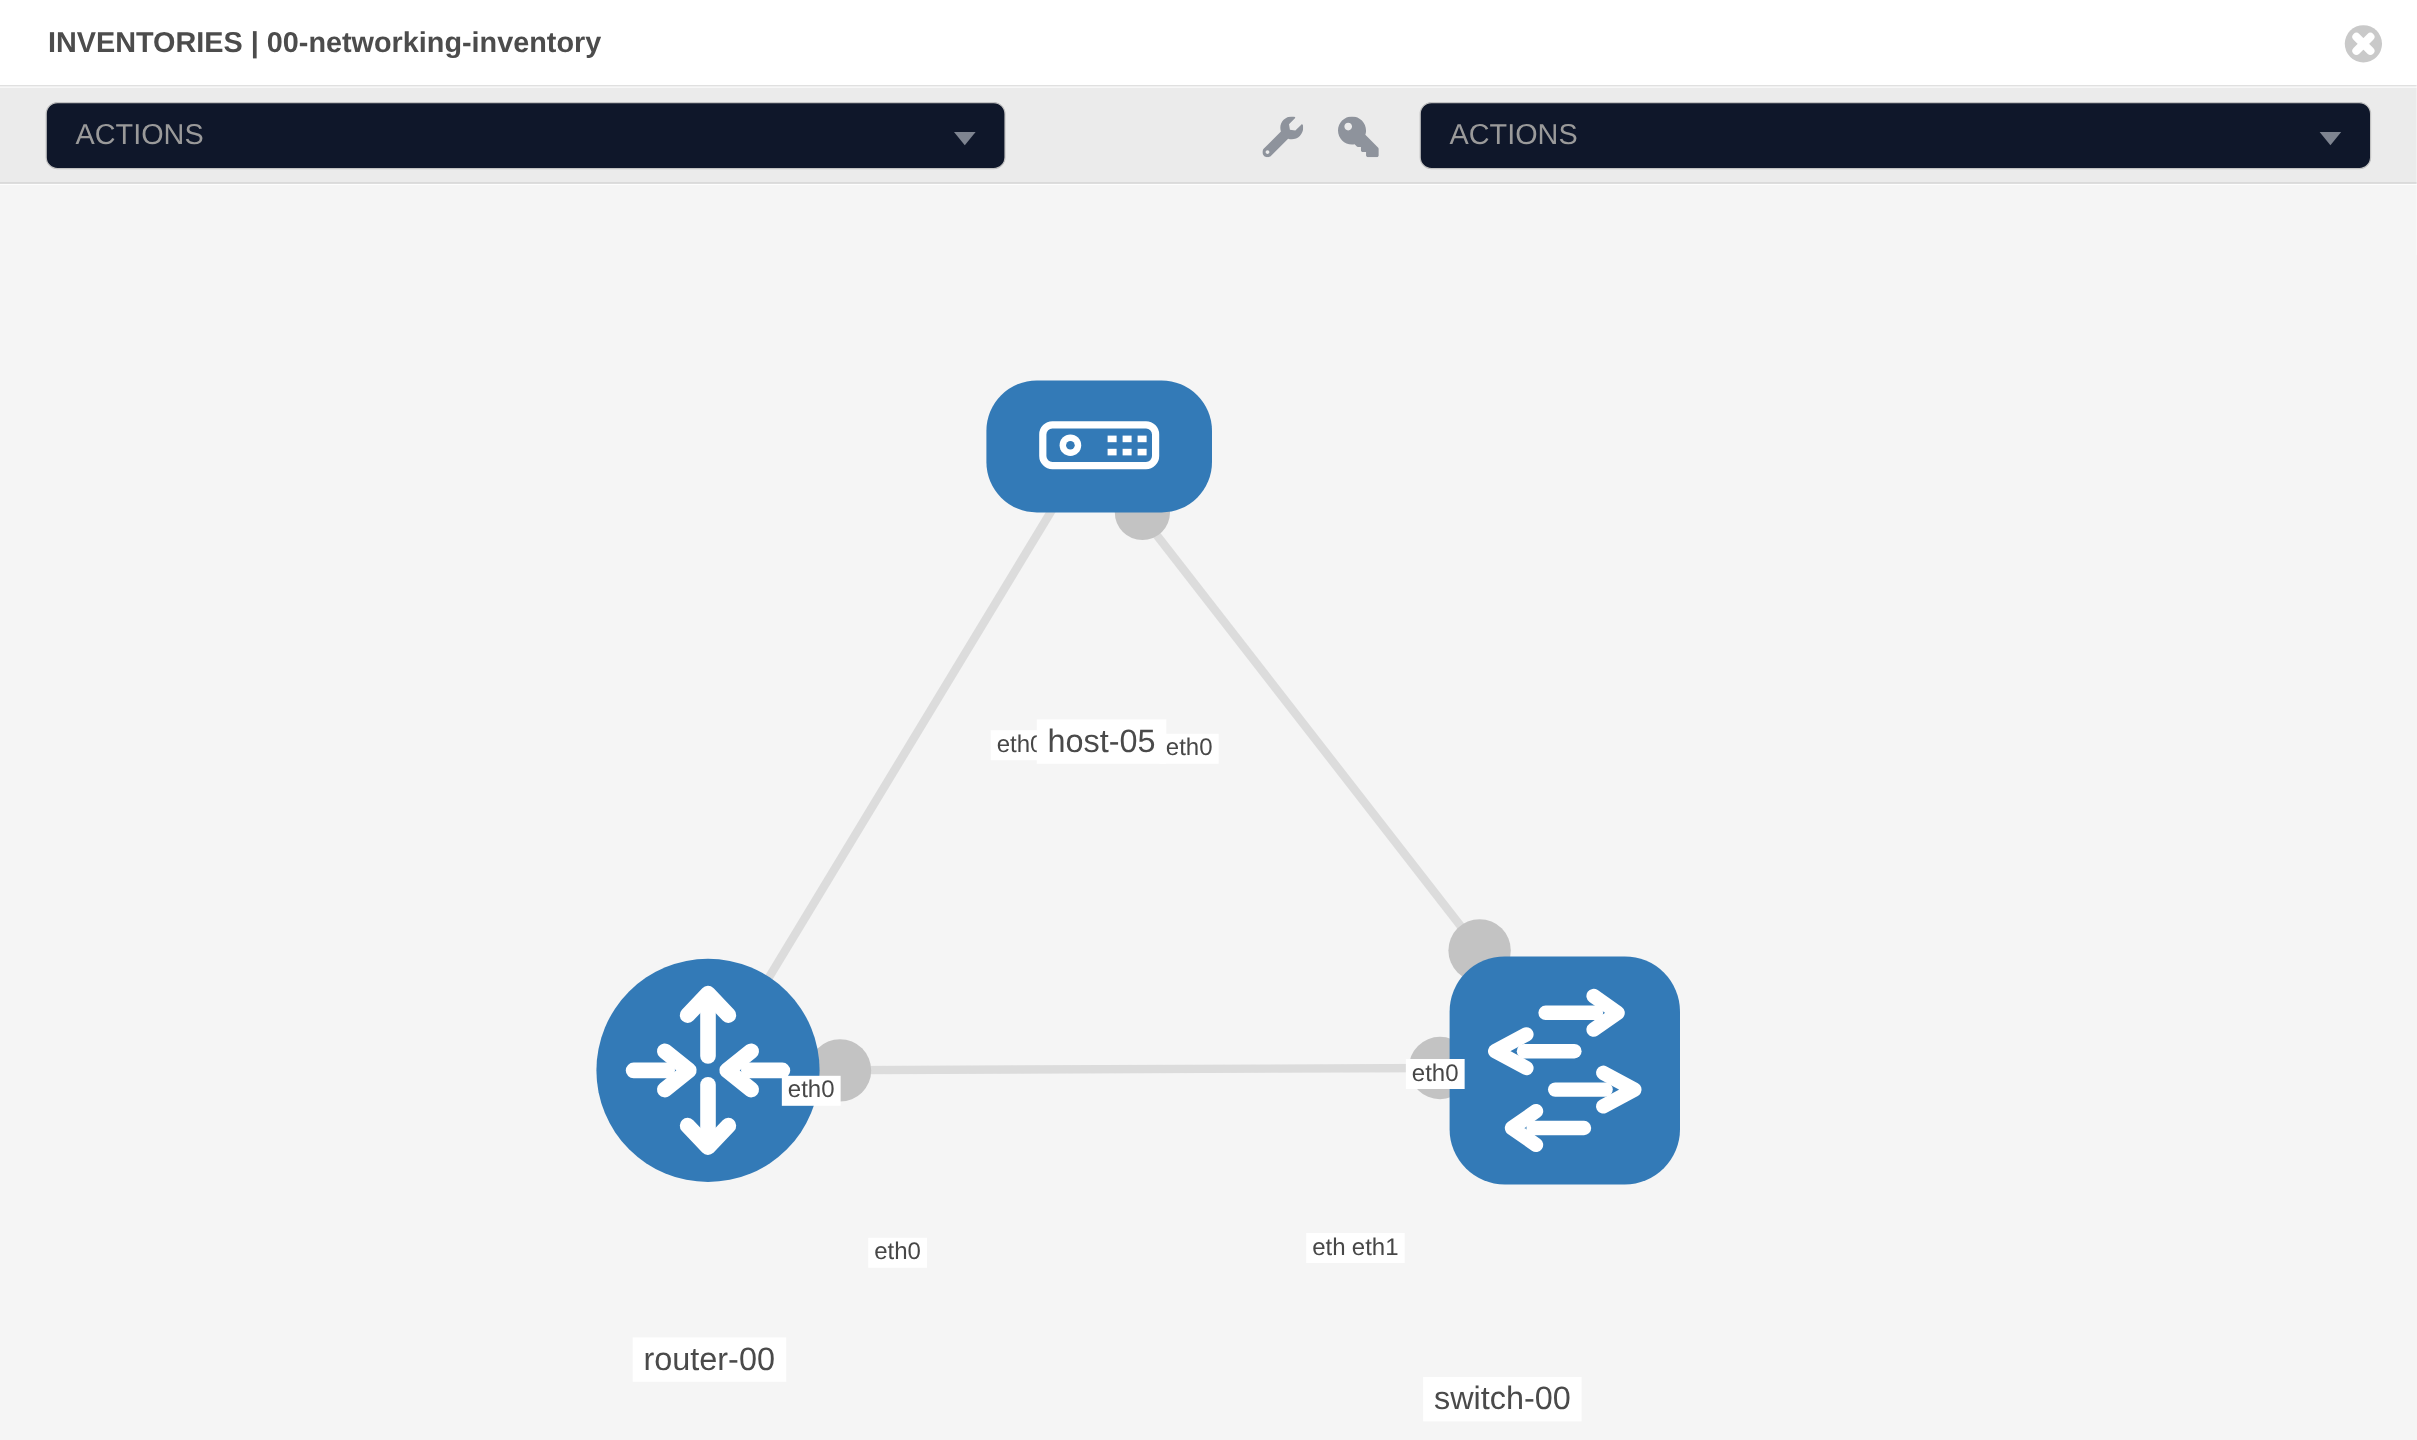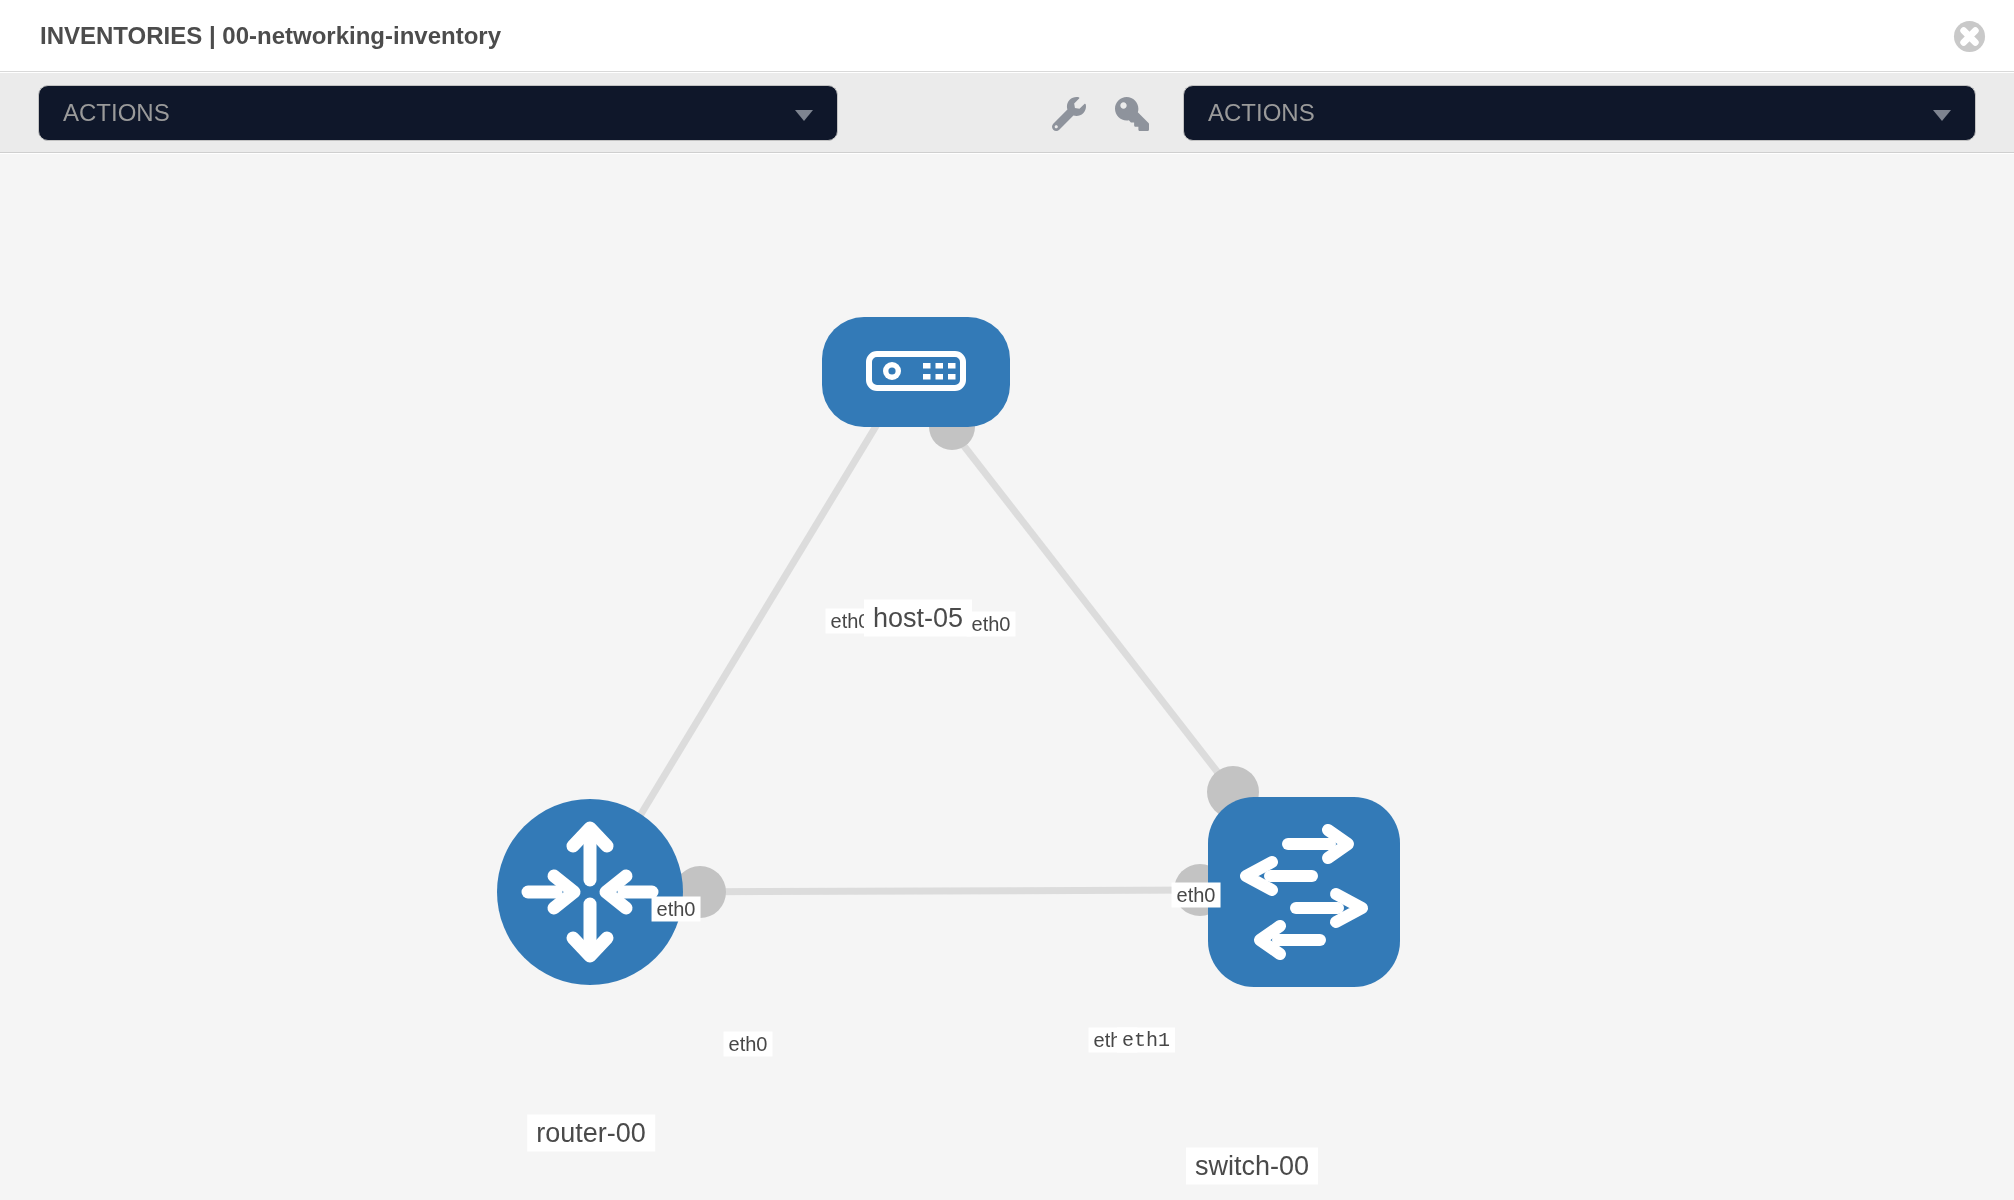--- a/index.html
+++ b/index.html
@@ -137,20 +137,20 @@
         </g>
       </g>
     </svg>
 
     <div class="diagram-label iface-label" style="left:850px; top:467px;">eth0</div>
     <div class="diagram-label iface-label" style="left:991px; top:470px;">eth0</div>
     <div class="diagram-label iface-label" style="left:676px; top:755px;">eth0</div>
     <div class="diagram-label iface-label" style="left:1196px; top:741px;">eth0</div>
     <div class="diagram-label iface-label" style="left:748px; top:890px;">eth0</div>
     <div class="diagram-label iface-label" style="left:1113px; top:886px;">eth0</div>
-    <div class="diagram-label iface-label" style="left:1146px; top:886px;font-family:Liberation Mono, monospace;">eth1</div>
+    <div class="diagram-label iface-label" style="left:1146px; top:886px;">eth1</div>
 
     <div class="diagram-label node-label" style="left:918px; top:464px;">host-05</div>
     <div class="diagram-label node-label" style="left:591px; top:979px;">router-00</div>
     <div class="diagram-label node-label" style="left:1252px; top:1012px;">switch-00</div>
 
   </div>
 </div>
 
 </body></html>

